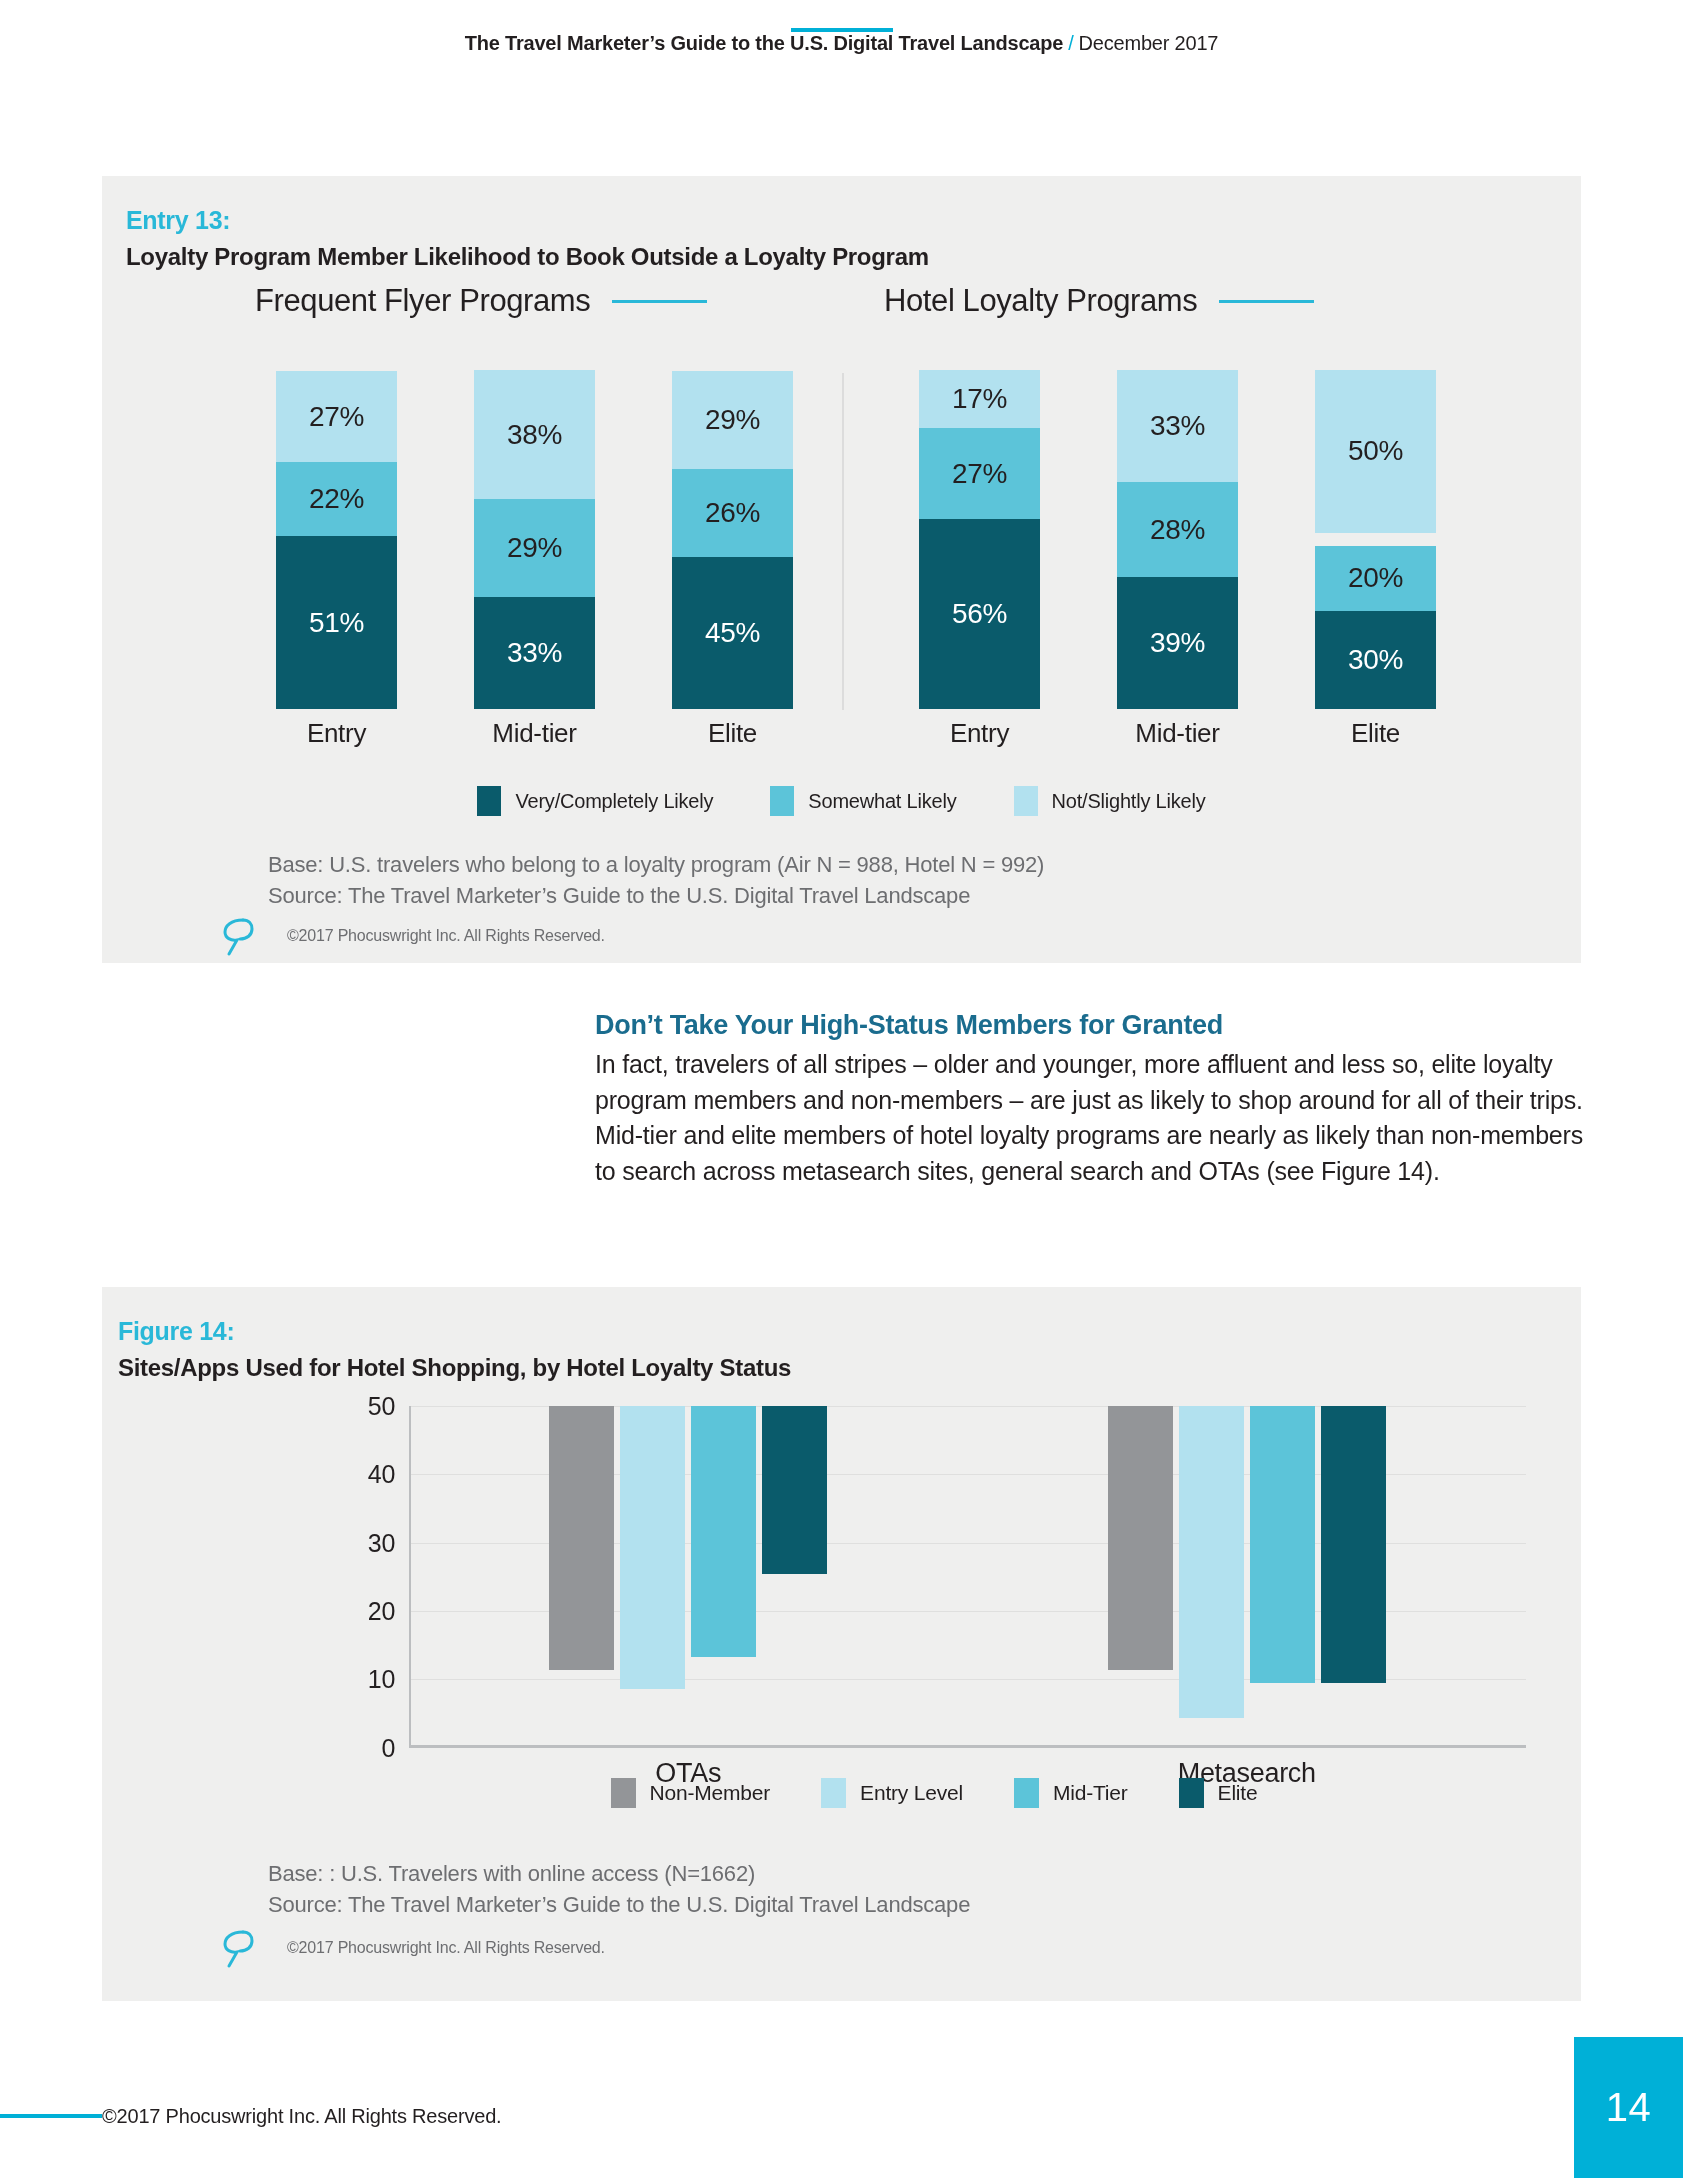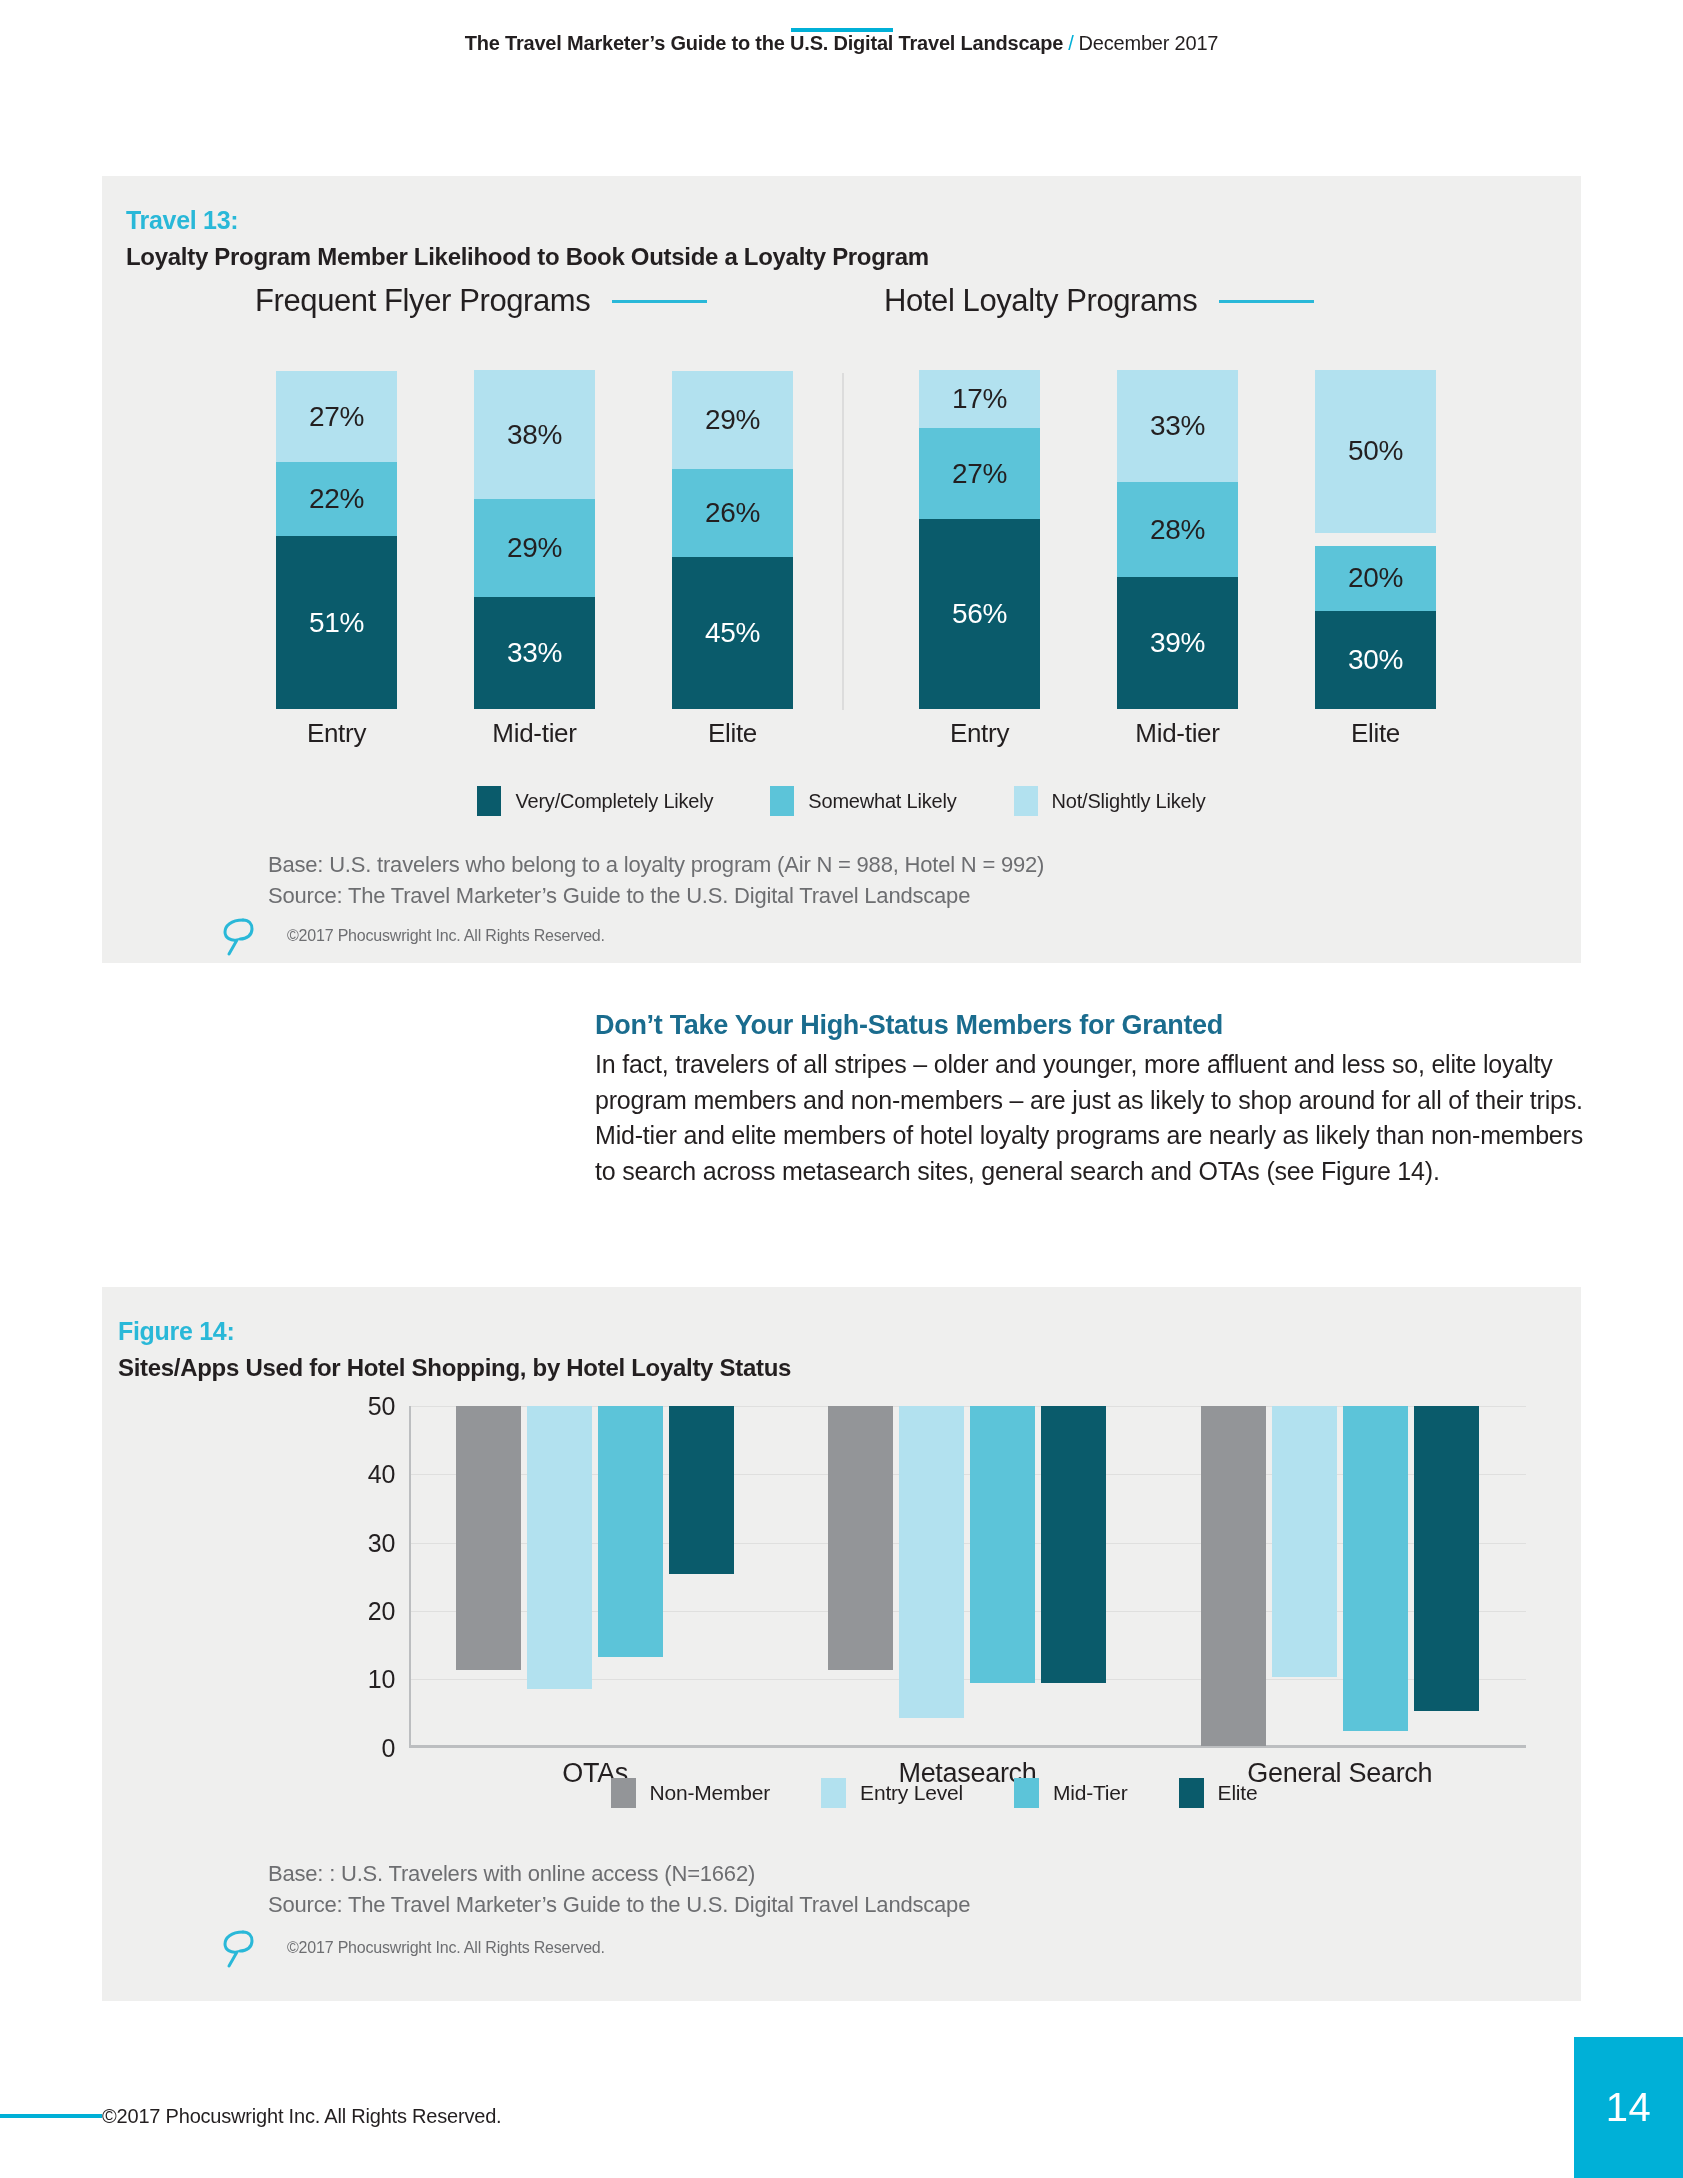--- a/index.html
+++ b/index.html
@@ -197,21 +197,21 @@
     <span class="header-pad"></span>
     <span class="header-title-strong" style="margin-left:0px;">The Travel Marketer’s Guide to the U.S. Digital Travel Landscape</span>
     <span class="header-slash">/</span>
     <span class="header-date">December 2017</span>
   </div>
 </div>
 
 <div class="figure-panel" id="figure13-panel">
 
   <div class="fig-head">
-    <div class="fig-label">Travel 13:</div>
+    <div class="fig-label">Entry 13:</div>
     <div class="fig-title">Loyalty Program Member Likelihood to Book Outside a Loyalty Program</div>
   </div>
 
   <div class="f13-subtitles">
     <div class="f13-sub" id="f13-sub-hotel">
       <span class="txt">Hotel Loyalty Programs</span>
       <span class="rule"></span>
     </div>
     <div class="f13-sub" id="f13-sub-air">
       <span class="txt">Frequent Flyer Programs</span>
@@ -377,27 +377,20 @@
           <div class="f14-bar bar-elite" style="height: 168px;"></div>
           <div class="f14-xlabel">OTAs</div>
         </div>
         <div class="f14-group">
           <div class="f14-bar bar-nonmember" style="height: 264px;"></div>
           <div class="f14-bar bar-entry" style="height: 312px;"></div>
           <div class="f14-bar bar-midtier" style="height: 277px;"></div>
           <div class="f14-bar bar-elite" style="height: 277px;"></div>
           <div class="f14-xlabel">Metasearch</div>
         </div>
-        <div class="f14-group">
-          <div class="f14-bar bar-nonmember" style="height: 340px;"></div>
-          <div class="f14-bar bar-entry" style="height: 271px;"></div>
-          <div class="f14-bar bar-midtier" style="height: 325px;"></div>
-          <div class="f14-bar bar-elite" style="height: 305px;"></div>
-          <div class="f14-xlabel">General Search</div>
-        </div>
       </div>
   </div>
 
   <div class="f14-legend">
       <div class="legend-item">
         <span class="legend-swatch" style="background: rgb(147, 149, 152);"></span>
         <span class="legend-label">Non-Member</span>
       </div>
       <div class="legend-item">
         <span class="legend-swatch" style="background: rgb(178, 225, 239);"></span>

